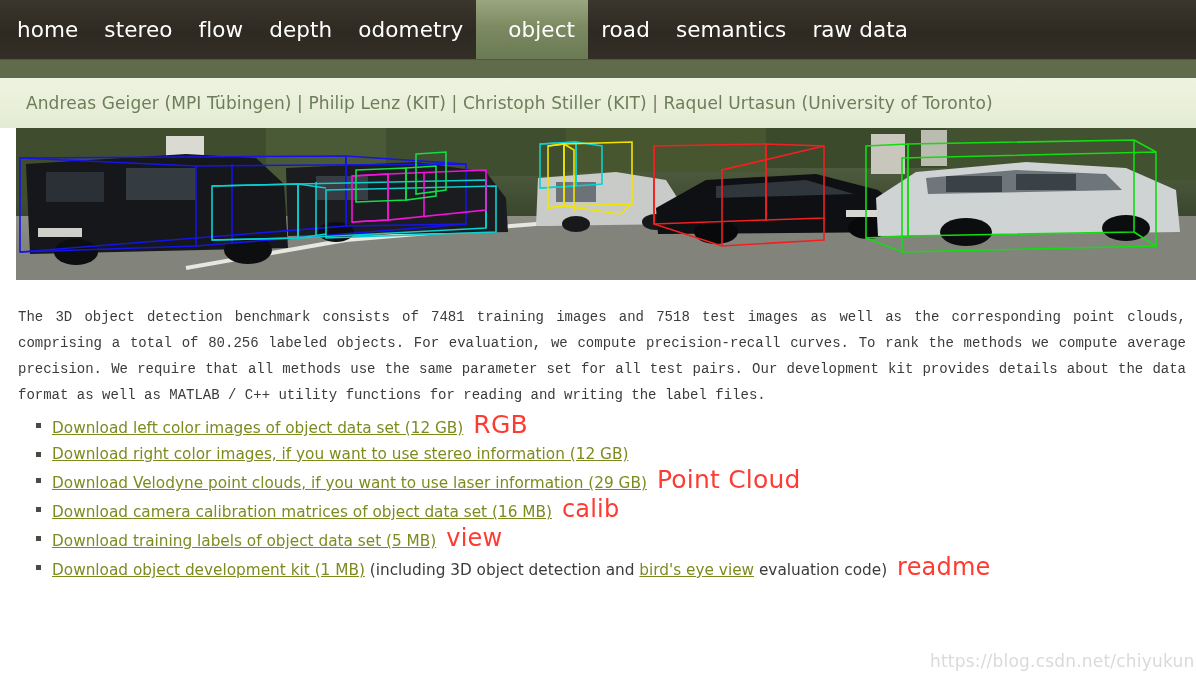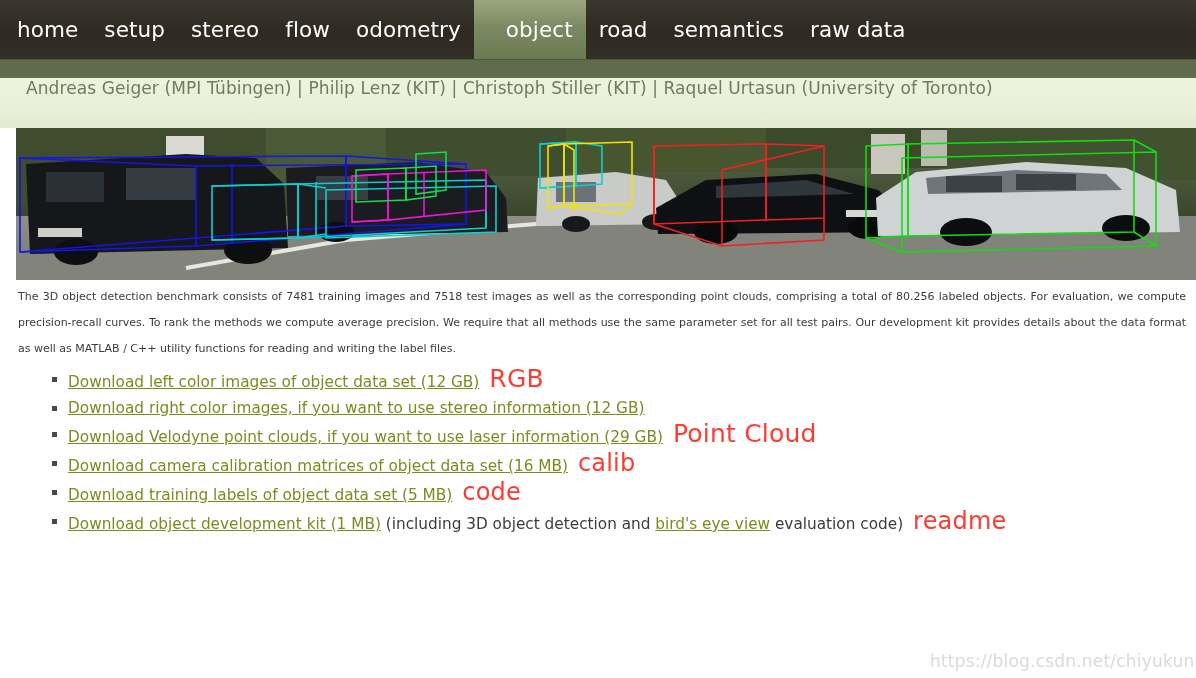--- a/index.html
+++ b/index.html
@@ -42,21 +42,21 @@
     height: 19px;
     background: #5f6b4b;
     border-top: 1px solid #4e5a3d;
   }
 
   
   #authorbar {
     height: 50px;
     background: linear-gradient(to bottom, #eef3e0 0%, #e9efd9 55%, #e4ebd2 100%);
     display: flex;
-    align-items: flex-start;
+    align-items: center;
     padding-left: 26px;
   }
   #authorbar .credits {
     color: #6d7d5a;
     font-size: 17px;
     letter-spacing: 0.1px;
   }
 
   
   #content { padding: 0 16px; }
@@ -76,40 +76,40 @@
     height: 152px;
     margin-left: 0;
     overflow: hidden;
     background: #6d6f64;
   }
   #hero svg { display: block; }
 
   
   #intro {
     color: #3b3b3b;
-    font-size: 11px;
+    font-size: 14px;
     line-height: 26px;
     text-align: justify;
-    margin: 4px 0 4px 2px;
+    margin: 24px 0 4px 2px;
     width: 1168px;
+    font-family: Liberation Mono, monospace;
   }
 
   
   #dl-list {
     list-style: none;
     margin: 0;
     padding: 0 0 0 36px;
   }
   #dl-list li {
     position: relative;
     font-size: 15.3px;
     line-height: 26px;
     color: #3b3b3b;
     white-space: nowrap;
-    margin-left: 16px;
   }
   #dl-list li::before {
     content: "";
     position: absolute;
     left: -16px;
     top: 11px;
     width: 5px; height: 5px;
     background: #4a4a42;
   }
   #dl-list a {
@@ -139,23 +139,23 @@
     letter-spacing: 0.2px;
     white-space: nowrap;
     pointer-events: none;
   }
 </style>
 </head>
 <body>
 
 <div id="navbar">
   <div class="nav-item">home</div>
-  <div class="nav-item">setup</div>
   <div class="nav-item">stereo</div>
   <div class="nav-item">flow</div>
+  <div class="nav-item">depth</div>
   <div class="nav-item">odometry</div>
   <div class="nav-item active">object</div>
   <div class="nav-item">road</div>
   <div class="nav-item">semantics</div>
   <div class="nav-item">raw data</div>
 
 </div>
 
 <div id="olive-strip"></div>
 
@@ -299,21 +299,21 @@
     <li>
       <a>Download right color images, if you want to use stereo information (12 GB)</a>
     </li>
     <li>
       <a>Download Velodyne point clouds, if you want to use laser information (29 GB)</a><span class="annot">Point Cloud</span>
     </li>
     <li>
       <a>Download camera calibration matrices of object data set (16 MB)</a><span class="annot sm">calib</span>
     </li>
     <li>
-      <a>Download training labels of object data set (5 MB)</a><span class="annot sm">code</span>
+      <a>Download training labels of object data set (5 MB)</a><span class="annot sm">view</span>
     </li>
     <li>
       <a>Download object development kit (1 MB)</a><span class="tail"> (including 3D object detection and </span><a>bird's eye view</a><span class="tail"> evaluation code)</span><span class="annot sm">readme</span>
     </li>
   </ul>
 </div>
 
 <div id="watermark">https://blog.csdn.net/chiyukunpeng</div>
 
 </body></html>

